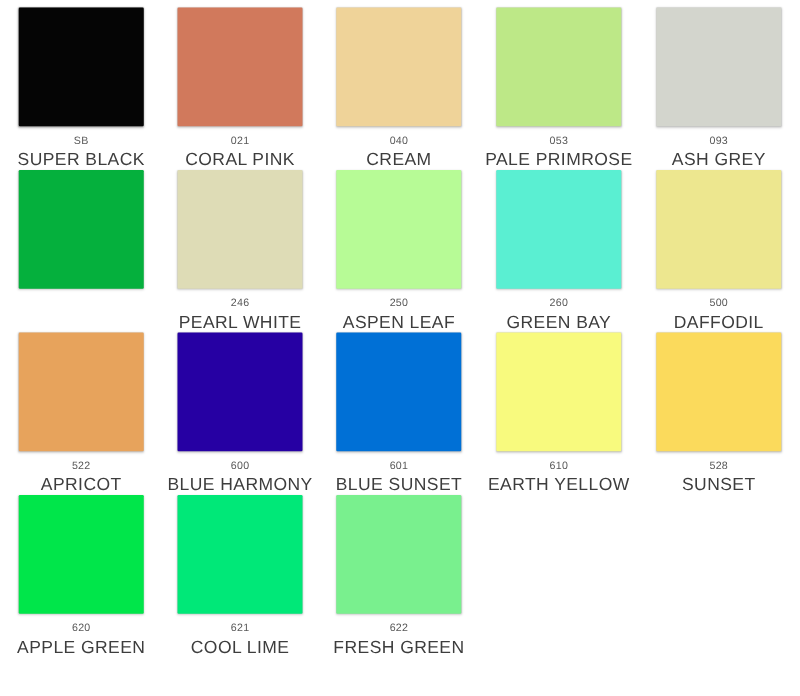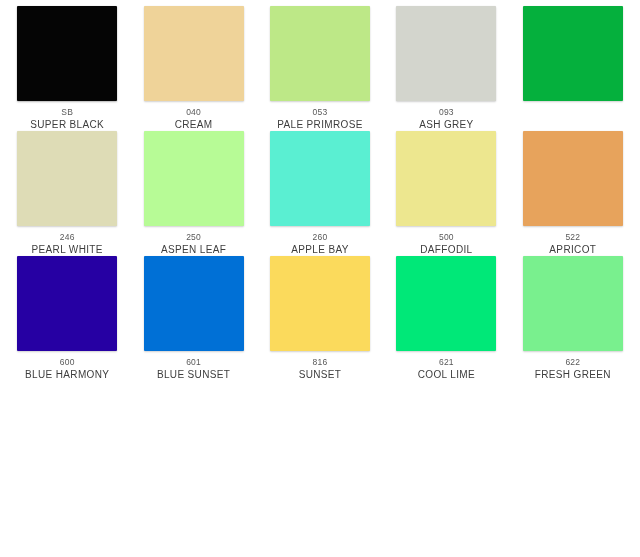--- a/index.html
+++ b/index.html
@@ -45,37 +45,44 @@
     line-height: 1.25;
     color: #4a4a4a;
   }
   .code {
     font-size: 8.5px;
     letter-spacing: 0.2px;
     color: #585858;
     display: block;
   }
   .cname {
-    font-size: 10px;
+    font-size: 14px;
     letter-spacing: 0.35px;
     color: #3d3d3d;
     display: block;
     margin-top: 1px;
     white-space: nowrap;
   }
 </style>
 </head>
 <body style="background: rgb(255, 255, 255);">
 
 <div id="palette-grid" style="grid-template-columns: repeat(5, 1fr); grid-template-rows: repeat(4, 1fr);">
     <div class="swatch-cell">
       <div class="chip dark-edge" style="background: rgb(5, 5, 5);"></div>
       <div class="labels">
         <span class="code">SB</span>
         <span class="cname">SUPER BLACK</span>
+      </div>
+    </div>
+    <div class="swatch-cell">
+      <div class="chip" style="background: rgb(209, 121, 92);"></div>
+      <div class="labels">
+        <span class="code">021</span>
+        <span class="cname">CORAL PINK</span>
       </div>
     </div>
     <div class="swatch-cell">
       <div class="chip" style="background: rgb(239, 211, 153);"></div>
       <div class="labels">
         <span class="code">040</span>
         <span class="cname">CREAM</span>
       </div>
     </div>
     <div class="swatch-cell">
@@ -106,21 +113,21 @@
       <div class="chip" style="background: rgb(183, 251, 150);"></div>
       <div class="labels">
         <span class="code">250</span>
         <span class="cname">ASPEN LEAF</span>
       </div>
     </div>
     <div class="swatch-cell">
       <div class="chip" style="background: rgb(90, 239, 210);"></div>
       <div class="labels">
         <span class="code">260</span>
-        <span class="cname">APPLE BAY</span>
+        <span class="cname">GREEN BAY</span>
       </div>
     </div>
     <div class="swatch-cell">
       <div class="chip" style="background: rgb(237, 231, 143);"></div>
       <div class="labels">
         <span class="code">500</span>
         <span class="cname">DAFFODIL</span>
       </div>
     </div>
     <div class="swatch-cell">
@@ -138,24 +145,38 @@
       </div>
     </div>
     <div class="swatch-cell">
       <div class="chip" style="background: rgb(0, 112, 214);"></div>
       <div class="labels">
         <span class="code">601</span>
         <span class="cname">BLUE SUNSET</span>
       </div>
     </div>
     <div class="swatch-cell">
+      <div class="chip" style="background: rgb(248, 250, 126);"></div>
+      <div class="labels">
+        <span class="code">610</span>
+        <span class="cname">EARTH YELLOW</span>
+      </div>
+    </div>
+    <div class="swatch-cell">
       <div class="chip" style="background: rgb(251, 218, 92);"></div>
       <div class="labels">
-        <span class="code">816</span>
+        <span class="code">528</span>
         <span class="cname">SUNSET</span>
+      </div>
+    </div>
+    <div class="swatch-cell">
+      <div class="chip" style="background: rgb(0, 230, 74);"></div>
+      <div class="labels">
+        <span class="code">620</span>
+        <span class="cname">APPLE GREEN</span>
       </div>
     </div>
     <div class="swatch-cell">
       <div class="chip" style="background: rgb(0, 232, 120);"></div>
       <div class="labels">
         <span class="code">621</span>
         <span class="cname">COOL LIME</span>
       </div>
     </div>
     <div class="swatch-cell">

